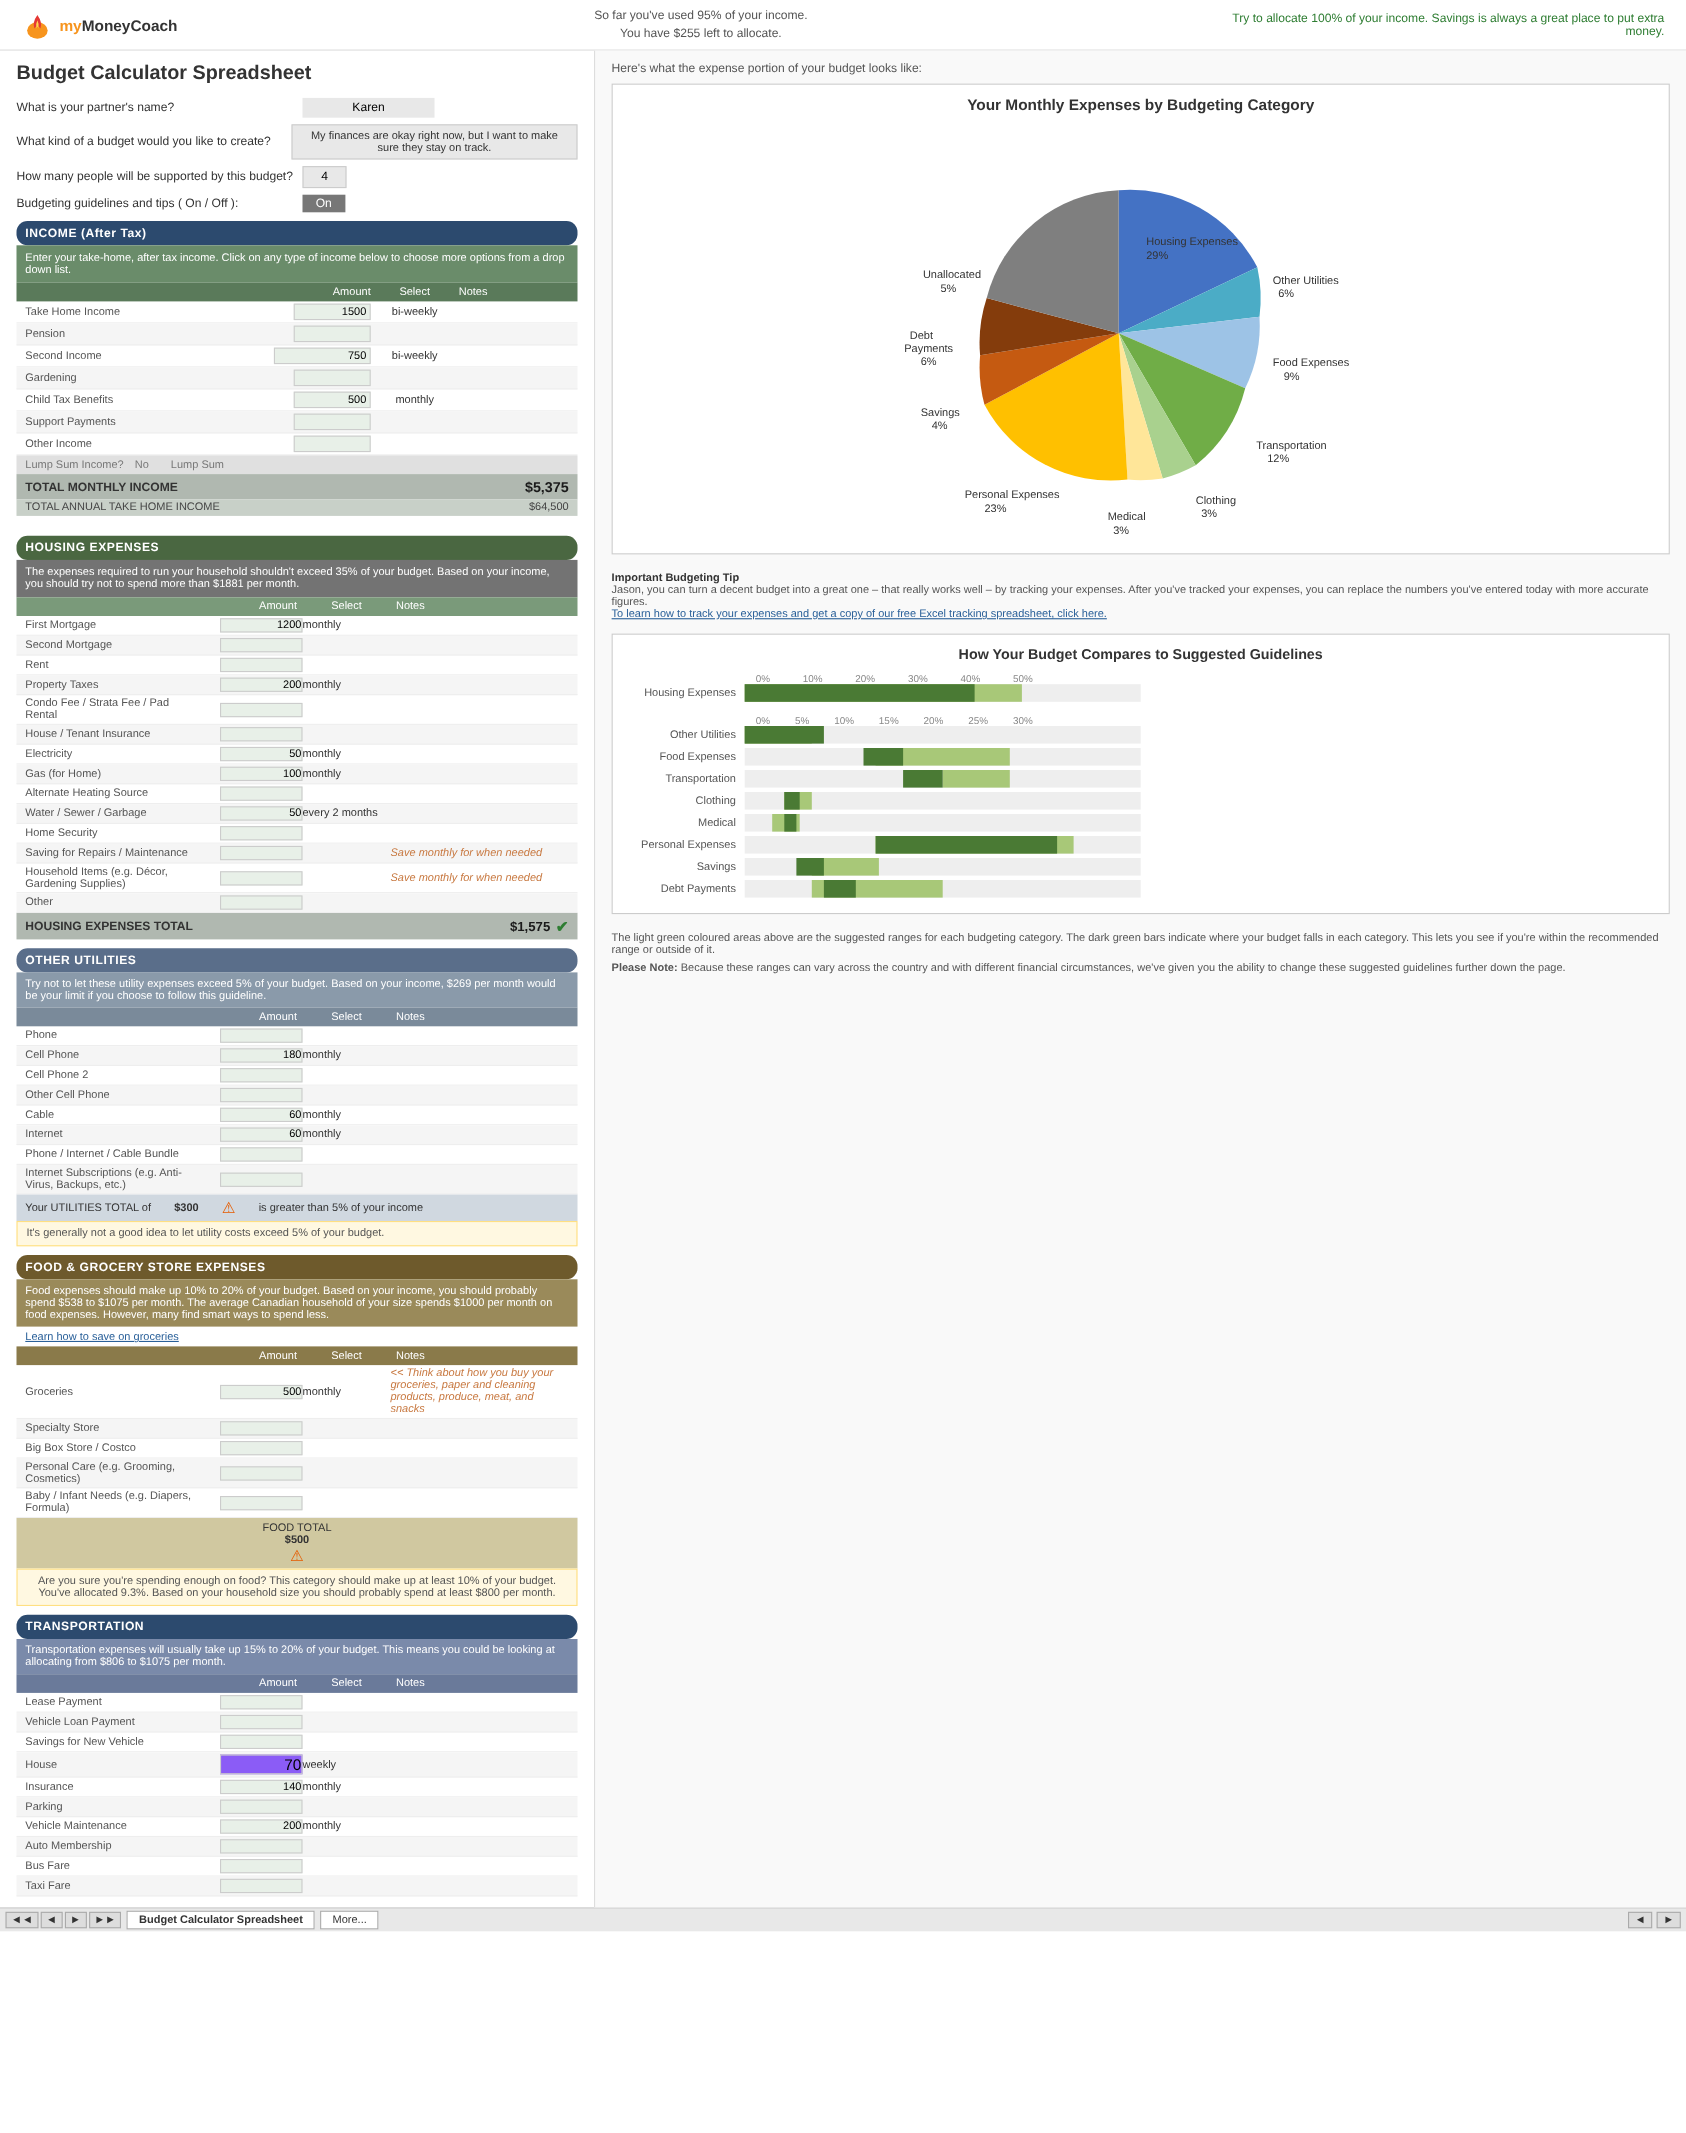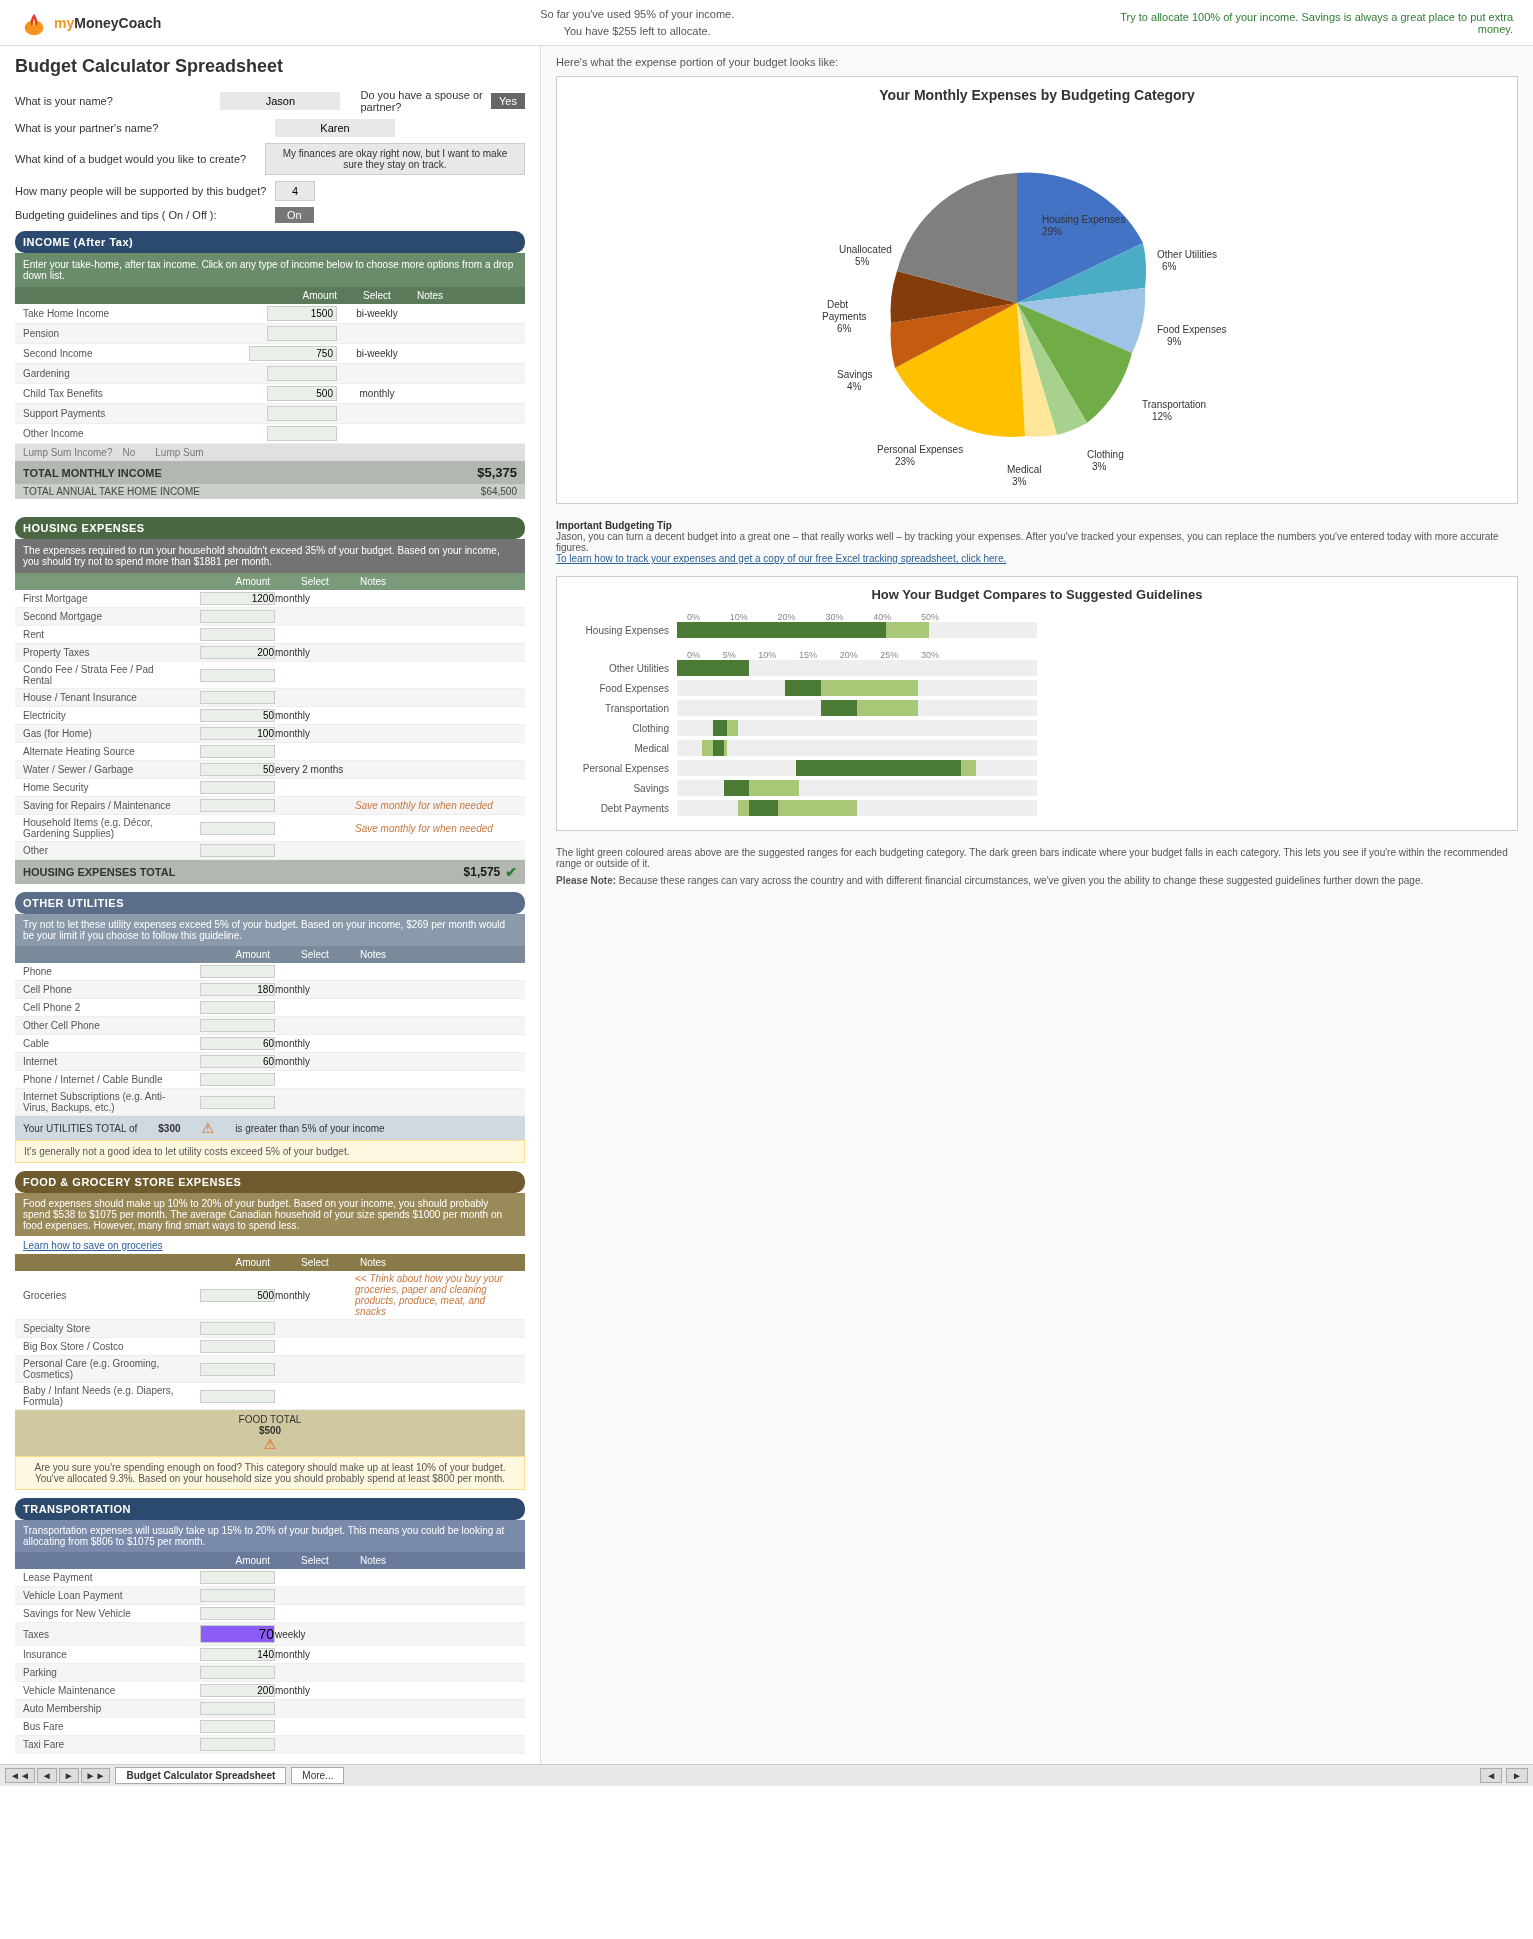--- a/index.html
+++ b/index.html
@@ -120,28 +120,20 @@
   </div>
   <div class="top-right">Try to allocate 100% of your income. Savings is always a great place to put extra money.</div>
 </div>
 
 <div class="main-layout">
 
   <div class="left-panel">
 
     <div class="page-title">Budget Calculator Spreadsheet</div>
 
-    <div class="form-row">
-      <div class="form-label">What is your name?</div>
-      <input class="form-input name-input" value="Jason" style="">
-      <div class="spouse-section">
-        <span>Do you have a spouse or partner?</span>
-        <button class="yes-btn">Yes</button>
-      </div>
-    </div>
 
     <div class="form-row">
       <div class="form-label">What is your partner's name?</div>
       <input class="form-input name-input" value="Karen" style="">
     </div>
 
     <div class="form-row" style="margin-top:6px;">
       <div class="form-label">What kind of a budget would you like to create?</div>
       <div class="budget-type-input">My finances are okay right now, but I want to make sure they stay on track.</div>
     </div>
@@ -473,21 +465,21 @@
         <div class="row-sel"></div>
         <div class="row-notes"></div>
       </div>
       <div class="housing-row">
         <div class="row-name">Savings for New Vehicle</div>
         <div class="row-amt"><input style="width: 75px; background: rgb(232, 240, 232); border: 1px solid rgb(204, 204, 204); font-size: 10px; text-align: right;" value=""></div>
         <div class="row-sel"></div>
         <div class="row-notes"></div>
       </div>
       <div class="housing-row striped">
-        <div class="row-name">Taxes</div>
+        <div class="row-name">House</div>
         <div class="row-amt"><input style="width: 75px; background: #8b5cf6; border: 1px solid rgb(204, 204, 204); font-size: 14px; text-align: right;" value="70"></div>
         <div class="row-sel">weekly</div>
         <div class="row-notes"></div>
       </div>
       <div class="housing-row">
         <div class="row-name">Insurance</div>
         <div class="row-amt"><input style="width: 75px; background: rgb(232, 240, 232); border: 1px solid rgb(204, 204, 204); font-size: 10px; text-align: right;" value="140"></div>
         <div class="row-sel">monthly</div>
         <div class="row-notes"></div>
       </div>

